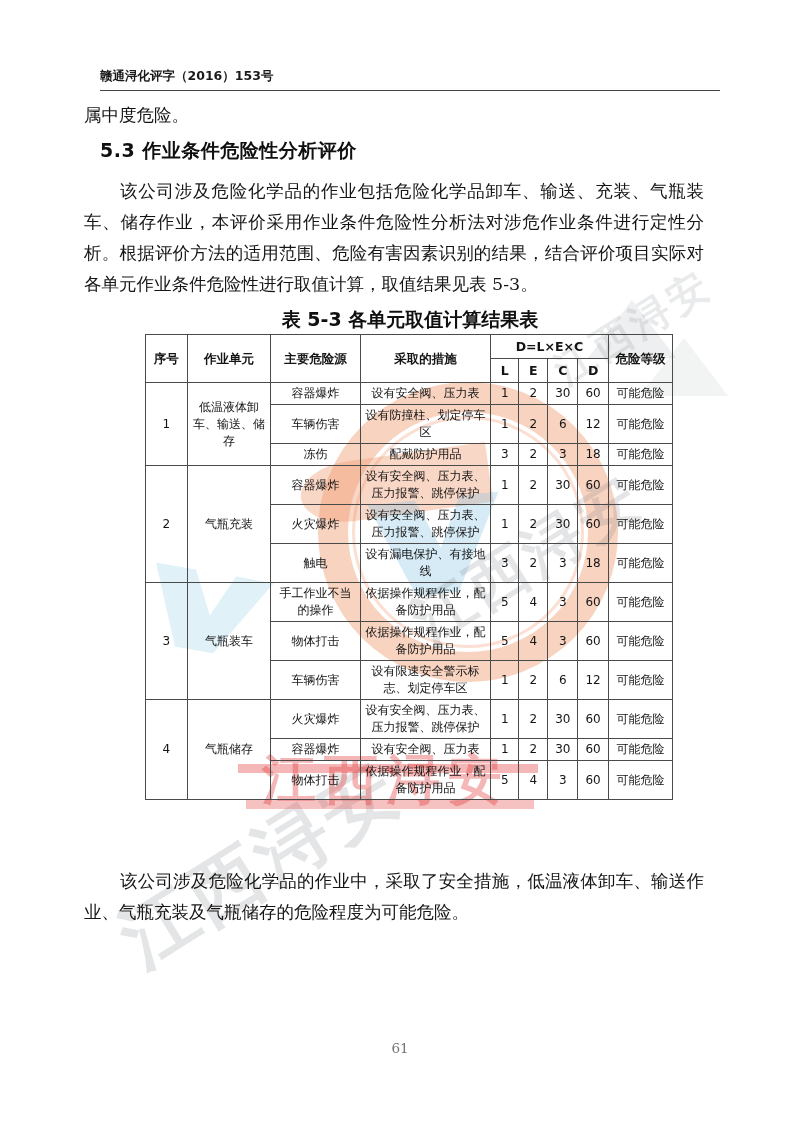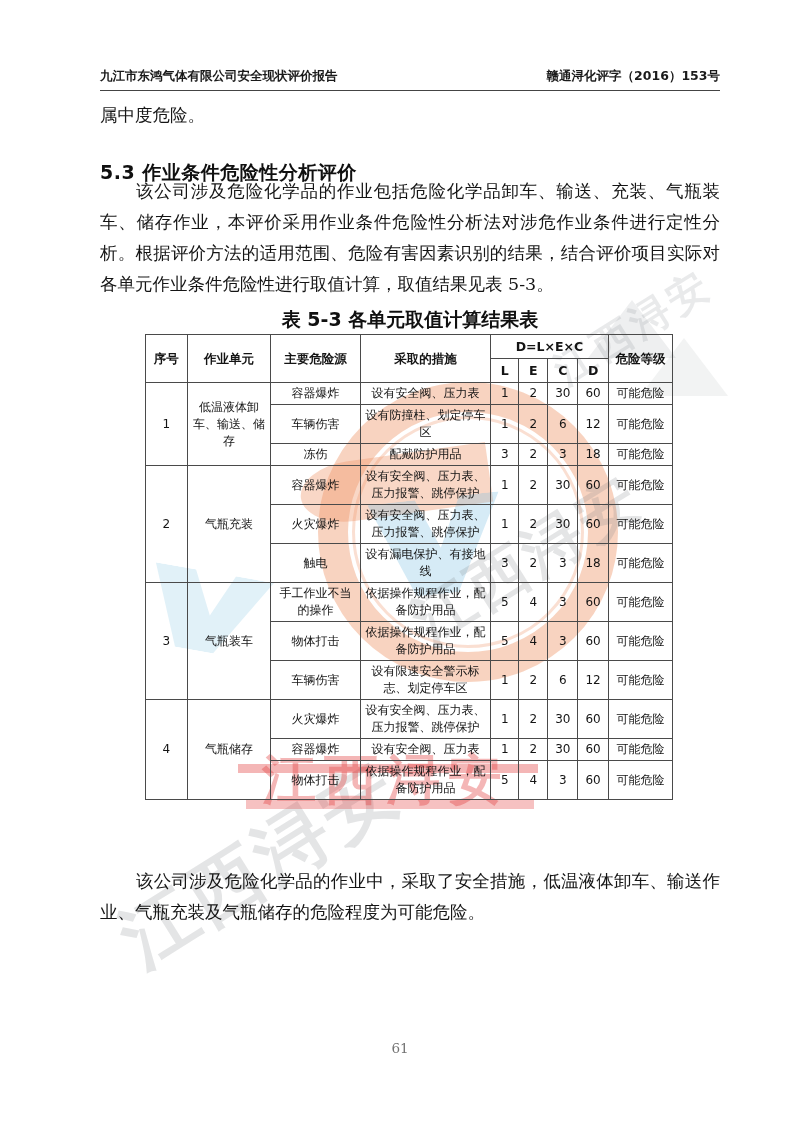--- a/index.html
+++ b/index.html
@@ -93,31 +93,30 @@
     display:flex; justify-content:space-between; align-items:baseline;
     font-family:"DejaVu Sans","Liberation Sans",sans-serif;
     font-size:12.5px; font-weight:bold; color:#1a1a1a;
   }
   .header-rule {
     position:absolute; left:100px; top:90px; width:620px;
     height:0; border-top:1.2px solid #444;
   }
 
   .para {
-    position:absolute; left:100px; width:620px;
+    position:absolute; left:84px; width:620px;
     font-size:17.5px; line-height:31px; text-align:justify;
     color:#151515;
   }
   .p-top { top:100px; }
   .heading {
     position:absolute; left:100px; top:138px; width:620px;
     font-family:"DejaVu Sans","Liberation Sans",sans-serif;
     font-weight:bold; font-size:19px; color:#101010;
     letter-spacing:0.5px;
-    margin-top:22px;
   }
   .p-intro { top:176px; text-indent:36px; }
   .p-bottom { top:866px; text-indent:36px; }
 
   .table-title {
     position:absolute; left:100px; top:307px; width:620px;
     text-align:center;
     font-family:"DejaVu Sans","Liberation Sans",sans-serif;
     font-weight:bold; font-size:19px; color:#101010;
   }
@@ -175,21 +174,20 @@
     <div class="wm-gray-text wm-g2">江西浔安</div>
     <div class="wm-gray-text wm-g3">江西浔安</div>
     <div class="wm-red-bar"></div>
     <div class="wm-red-bar2"></div>
     <div class="wm-red-text">江西浔安</div>
   </div>
 
   <div class="content">
 
     <div class="header">
-      <span>九江市东鸿气体有限公司安全现状评价报告</span>
       <span>赣通浔化评字（2016）153号</span>
     </div>
     <div class="header-rule"></div>
 
     <div class="para p-top">属中度危险。</div>
 
     <div class="heading">5.3 作业条件危险性分析评价</div>
 
     <div class="para p-intro">该公司涉及危险化学品的作业包括危险化学品卸车、输送、充装、气瓶装车、储存作业，本评价采用作业条件危险性分析法对涉危作业条件进行定性分析。根据评价方法的适用范围、危险有害因素识别的结果，结合评价项目实际对各单元作业条件危险性进行取值计算，取值结果见表 5-3。</div>
 

